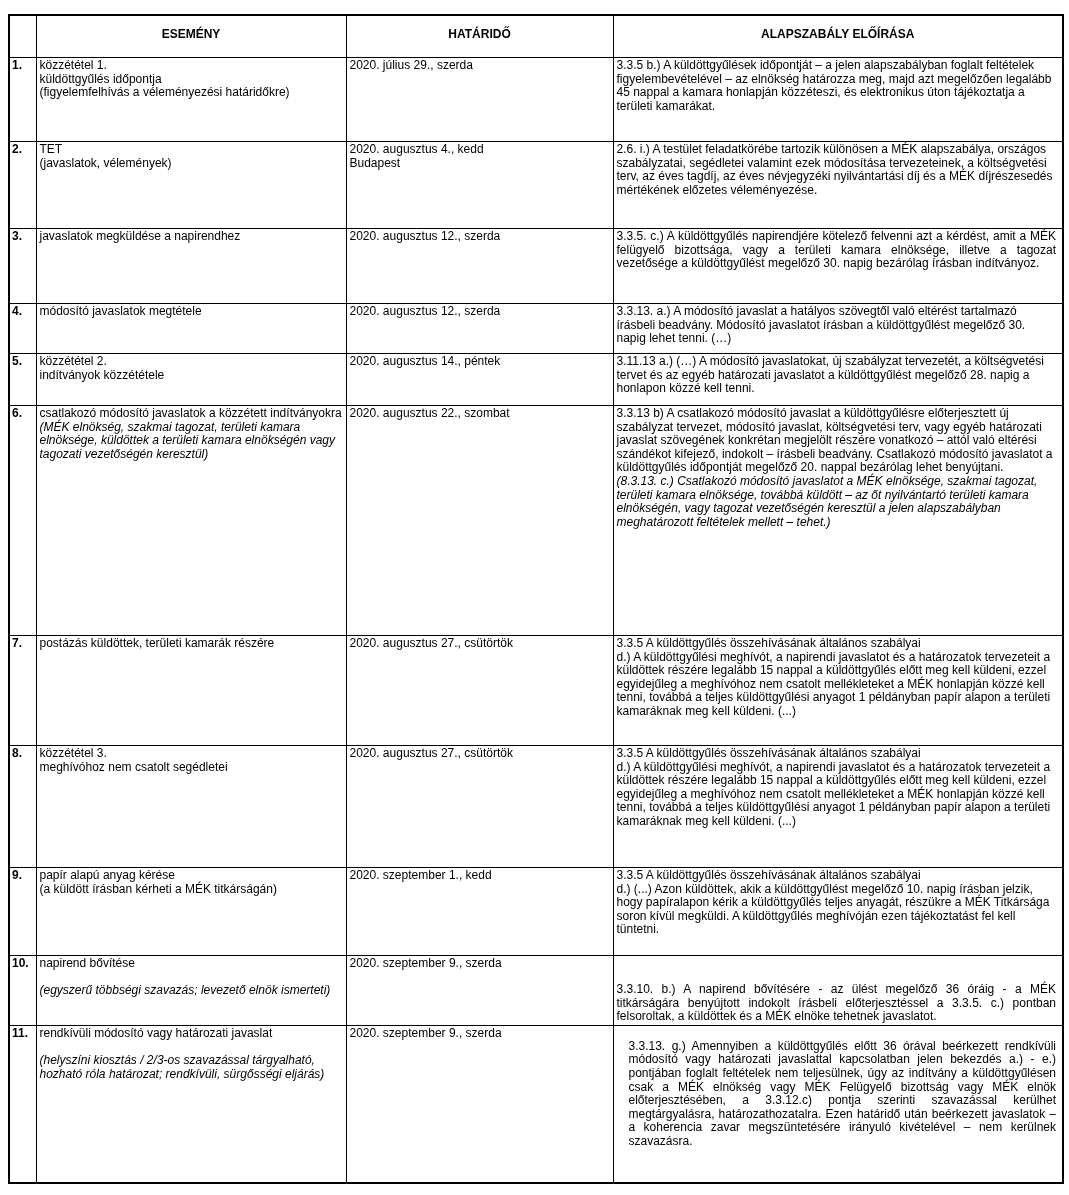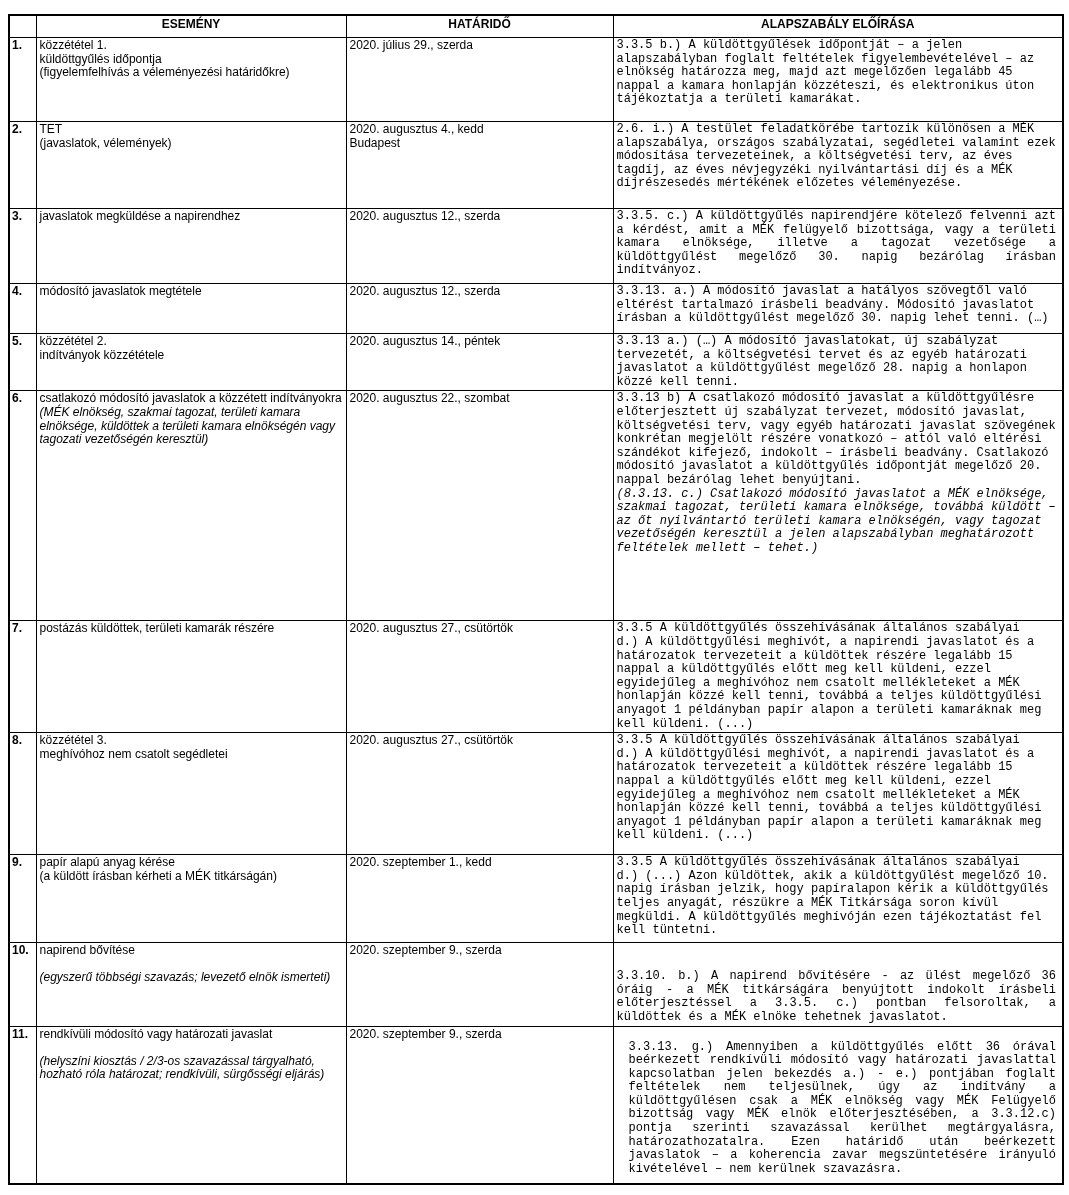--- a/index.html
+++ b/index.html
@@ -2,23 +2,23 @@
 <html><head>
 <meta charset="utf-8">
 <style>
   html,body{margin:0;padding:0;background:#ffffff;}
   .page{position:relative;width:1069px;height:1195px;background:#fff;
         font-family:"Liberation Sans","DejaVu Sans",sans-serif;color:#000;}
   table.sched{position:absolute;left:8px;top:14px;width:1054px;
         border-collapse:collapse;table-layout:fixed;border:2px solid #000;}
   th,td{border:1px solid #000;vertical-align:top;font-size:12px;line-height:13.6px;
         padding:1px 3px 1px 3px;overflow:hidden;word-wrap:break-word;}
-  th{text-align:center;font-weight:bold;height:17px;padding:2px 0;margin-top:16px;}
+  th{text-align:center;font-weight:bold;height:17px;padding:12px 0;margin-top:16px;}
   td.num{font-weight:bold;padding-left:2px;padding-right:0;}
-  td.provision{padding-right:6px;font-family:Liberation Mono, monospace;}
+  td.provision{padding-right:6px;}
   .para{margin:0;}
   .it{font-style:italic;}
   .just{text-align:justify;}
   tr.boldrow td{font-weight:bold;}
   tr.r1{height:84px}  tr.r2{height:87px}  tr.r3{height:75px}  tr.r4{height:50px}
   tr.r5{height:52px}  tr.r6{height:230px} tr.r7{height:110px} tr.r8{height:122px}
   tr.r9{height:88px}  tr.r10{height:63px} tr.r11{height:158px} tr.r12{height:22px}
   tr.r10 td.provision .para:first-child{margin-top:26px;}
   tr.r11 td.provision .para:first-child{margin-top:13px;margin-left:12px;}
 </style>
@@ -107,21 +107,21 @@
             <div class="para">5.</div>
           </td>
           <td class="event">
             <div class="para">közzététel 2.</div>
             <div class="para">indítványok közzététele</div>
           </td>
           <td class="deadline">
             <div class="para">2020. augusztus 14., péntek</div>
           </td>
           <td class="provision">
-            <div class="para">3.3.13 a.) (…) A módosító javaslatokat, új szabályzat tervezetét, a költségvetési tervet és az egyéb határozati javaslatot a küldöttgyűlést megelőző 28. napig a honlapon közzé kell tenni.</div>
+            <div class="para">3.11.13 a.) (…) A módosító javaslatokat, új szabályzat tervezetét, a költségvetési tervet és az egyéb határozati javaslatot a küldöttgyűlést megelőző 28. napig a honlapon közzé kell tenni.</div>
           </td>
         </tr>
         <tr class="r6">
           <td class="num">
             <div class="para">6.</div>
           </td>
           <td class="event">
             <div class="para">csatlakozó módosító javaslatok a közzétett indítványokra</div>
             <div class="para it">(MÉK elnökség, szakmai tagozat, területi kamara elnöksége,  küldöttek a területi kamara elnökségén vagy tagozati vezetőségén keresztül)</div>
           </td>

